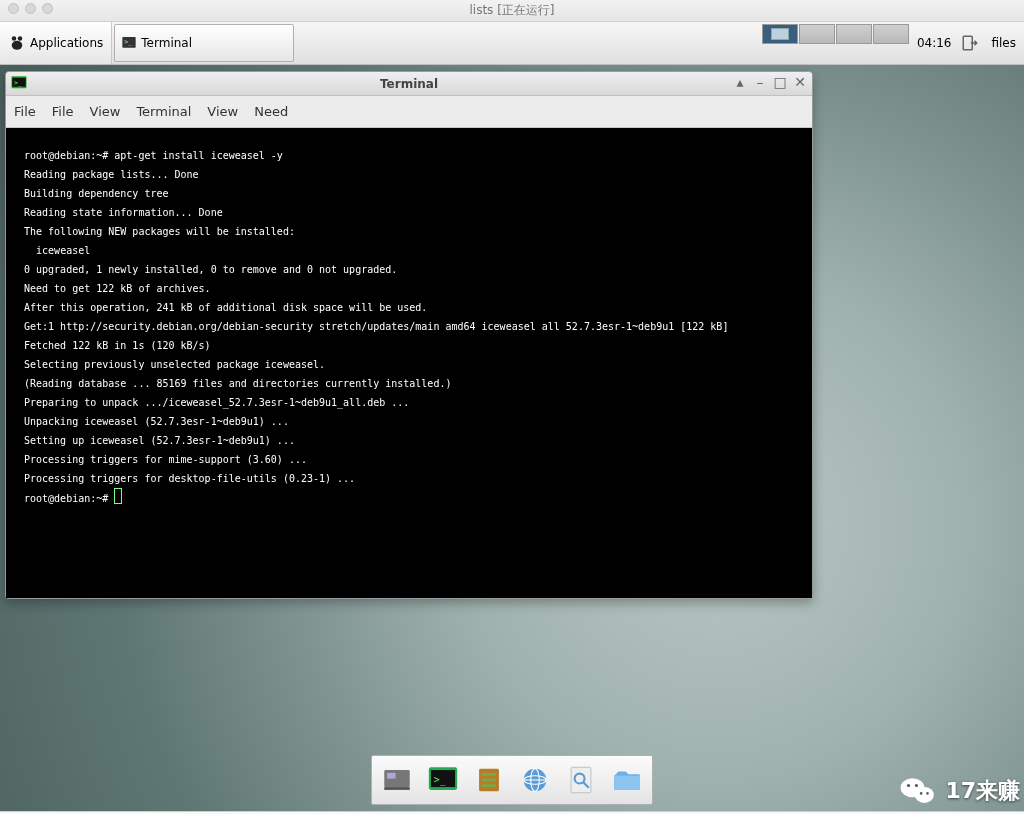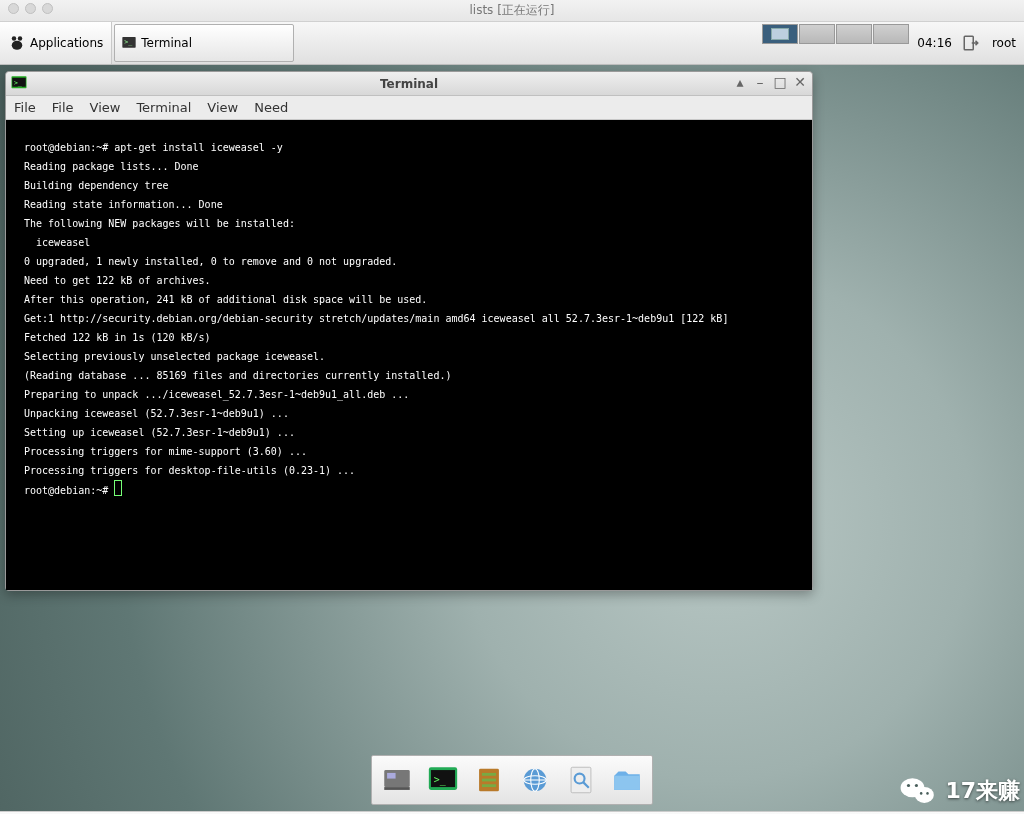--- a/index.html
+++ b/index.html
@@ -86,21 +86,21 @@
 .win-icons-right {
   position: absolute; right: 4px; top: 2px;
   display: flex; gap: 4px; align-items: center;
 }
 .win-btn {
   width: 16px; height: 16px;
   display: flex; align-items: center; justify-content: center;
   color: #666; font-size: 14px;
 }
 .terminal-menu {
-  height: 24px;
+  height: 32px;
   display: flex; align-items: center; gap: 16px;
   padding: 0 8px;
   background: #ececec;
   border-bottom: 1px solid #c8c8c8;
   font-size: 13px; color: #333;
 }
 .terminal-body {
   background: #000; color: #fff;
   font-family: "DejaVu Sans Mono", monospace;
   font-size: 10px; line-height: 19px;
@@ -195,21 +195,21 @@
     <div></div>
     <div></div>
   </div>
   <div class="clock">04:16</div>
   <div class="action-icon">
     <svg width="18" height="18" viewBox="0 0 24 24">
         <rect x="3" y="3" width="12" height="18" rx="1" fill="none" stroke="#666" stroke-width="2"></rect>
         <path d="M13 12h8m-3-3l3 3-3 3" fill="none" stroke="#666" stroke-width="2"></path>
       </svg>
   </div>
-  <div class="user-label">root</div>
+  <div class="user-label">files</div>
 </div>
 
 <div class="desktop">
 
   <div class="terminal-window">
     <div class="win-titlebar">
       <div class="win-icons-left">
         <svg width="18" height="18" viewBox="0 0 24 24">
             <rect x="2" y="3" width="20" height="16" rx="1" fill="#2a2"></rect>
             <rect x="3" y="5" width="18" height="12" fill="#111"></rect>

